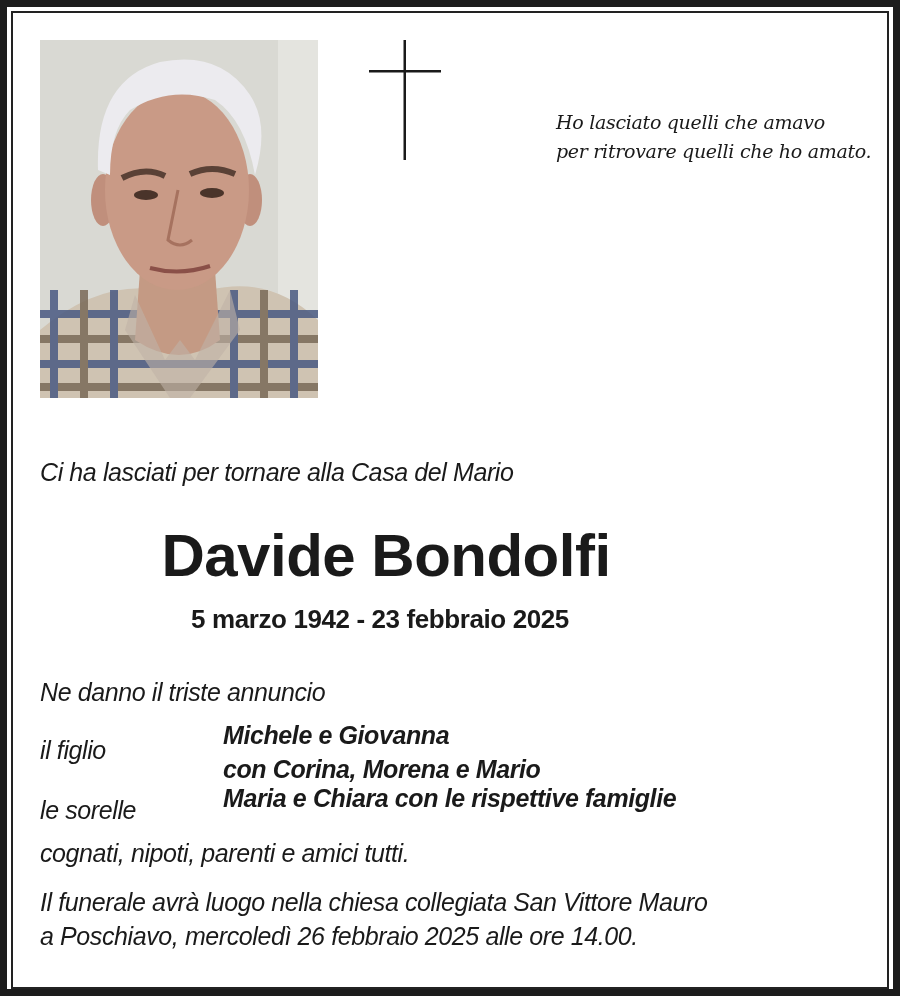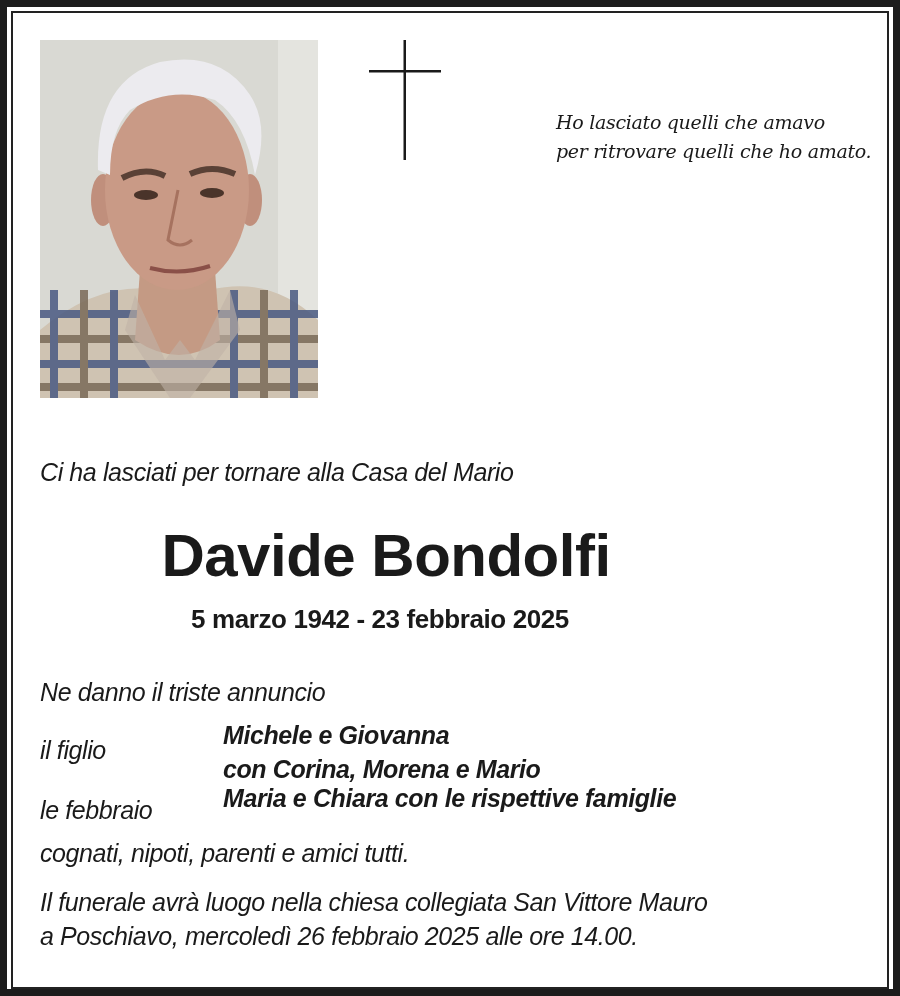--- a/index.html
+++ b/index.html
@@ -115,19 +115,19 @@
 <div class="name">Davide Bondolfi</div>
 
 <div class="dates">5 marzo 1942 - 23 febbraio 2025</div>
 
 <div class="line it" style="top:678px;">Ne danno il triste annuncio</div>
 
 <div class="rel-label" style="top:721px;margin-top:15px;">il figlio</div>
 <div class="rel-names" style="top:721px;">Michele e Giovanna</div>
 <div class="rel-names" style="top:755px;">con Corina, Morena e Mario</div>
 
-<div class="rel-label" style="top:796px;">le febbraio</div>
+<div class="rel-label" style="top:796px;">le sorelle</div>
 <div class="rel-names" style="top:784px;">Maria e Chiara con le rispettive famiglie</div>
 
 <div class="line it" style="top:839px;">cognati, nipoti, parenti e amici tutti.</div>
 
 <div class="line it" style="top:888px;">Il funerale avrà luogo nella chiesa collegiata San Vittore Mauro</div>
 <div class="line it" style="top:922px;">a Poschiavo, mercoledì 26 febbraio 2025 alle ore 14.00.</div>
 
 </body></html>

